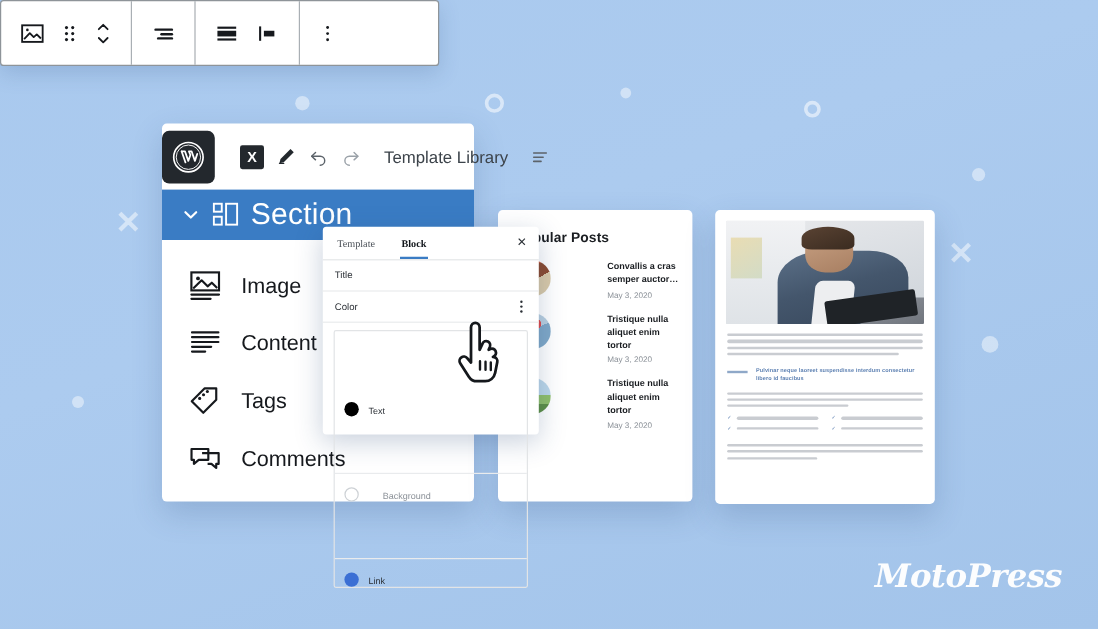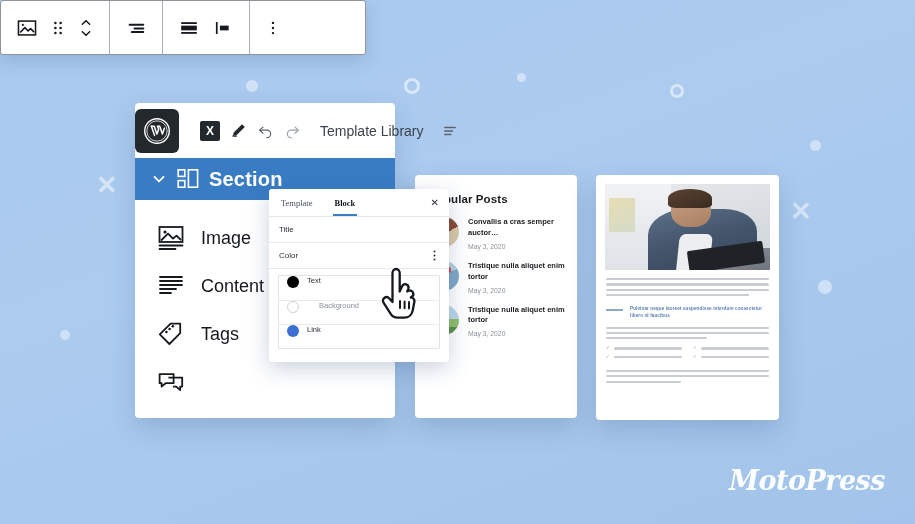--- a/index.html
+++ b/index.html
@@ -57,21 +57,21 @@
   .tool-ic svg { width: 100%; height: 100%; }
   .tpl-label { font-size: 14px; color: #3c434a; margin-left: 9px; white-space: nowrap; }
   .tpl-burger { width: 14px; height: 14px; margin-left: 9px; }
 
   .section-bar {
     height: 42px; background: #3a7cc4; display: flex; align-items: center;
     padding-left: 16px; gap: 10px;
   }
   .section-bar .chev svg { width: 16px; height: 16px; display:block; }
   .section-bar .secicon svg { width: 22px; height: 22px; display:block; }
-  .section-bar .sectitle { color: #fff; font-size: 20px; font-weight: 700; letter-spacing:.2px; }
+  .section-bar .sectitle { color: #fff; font-size: 25px; font-weight: 400; letter-spacing:.2px; }
 
   .blocklist { padding: 14px 0 0 22px; }
   .blockrow { display: flex; align-items: center; gap: 16px; height: 48px; }
   .blockrow .bicon { width: 28px; height: 28px; flex:0 0 28px; display:flex; align-items:center; justify-content:center; }
   .blockrow .bicon svg { width: 100%; height: 100%; }
   .blockrow .blabel { font-size: 18px; color: #16191d; }
 
   
   #block-popup {
     left: 269px; top: 189px; width: 180px; height: 173px;
@@ -88,21 +88,21 @@
   .bp-close { margin-left: auto; font-size: 10px; color: #2b3036; line-height: 1; }
 
   .bp-row {
     height: 26px; display: flex; align-items: center; padding: 0 10px;
     border-bottom: 1px solid #e9ebed; font-size: 8px; color: #2b3036;
   }
   .bp-row .kebab { margin-left: auto; }
   .bp-row .kebab svg { width: 9px; height: 11px; display:block; }
 
   .swatchbox { margin: 6px 9px 0 9px; border: 1px solid #e2e4e6; border-radius: 2px; }
-  .swatchrow { height: 24px; display: flex; align-items: flex-start; gap: 8px; padding: 0 8px; }
+  .swatchrow { height: 24px; display: flex; align-items: flex-end; gap: 8px; padding: 0 8px; margin-top: 47px; }
   .swatchrow + .swatchrow { border-top: 1px solid #e9ebed; }
   .sw { width: 12px; height: 12px; border-radius: 50%; flex:0 0 12px; }
   .sw.text { background: #000; }
   .sw.bg { background: #fff; border: 1px solid #cdd1d5; }
   .sw.link { background: #3b6fd4; }
   .swlabel { font-size: 7.5px; color: #2b3036; }
   .swatchrow.muted .swlabel { color: #8b9198; padding-left: 12px; }
 
   .hand-cursor { position: absolute; left: 375px; top: 267px; width: 48px; height: 56px; z-index: 9; }
   .hand-cursor svg { width: 100%; height: 100%; }
@@ -114,21 +114,21 @@
   .pp-thumb { width: 30px; height: 30px; border-radius: 50%; flex: 0 0 30px; overflow: hidden; position: relative; }
   .pp-thumb .t1 { position:absolute; inset:0; background:
       radial-gradient(circle at 30% 35%, #e8dfd0 0 22%, transparent 23%),
       linear-gradient(150deg,#c85a3c 0 30%, #8b4a2f 30% 55%, #d9c9a8 55% 100%); }
   .pp-thumb .t2 { position:absolute; inset:0; background:
       radial-gradient(circle at 60% 30%, #e04848 0 14%, transparent 15%),
       radial-gradient(circle at 35% 60%, #3a9b4d 0 16%, transparent 17%),
       linear-gradient(160deg,#b9cfe0 0 45%, #7fa8c8 45% 100%); }
   .pp-thumb .t3 { position:absolute; inset:0; background:
       linear-gradient(180deg,#bcd7ea 0 46%, #8fbf6a 46% 72%, #5d8f45 72% 100%); }
-  .pp-txt { min-width: 0; }
+  .pp-txt { min-width: 0; margin-left: 38px; }
   .pp-head { font-size: 7.5px; font-weight: 700; color: #1a1d21; line-height: 1.45; }
   .pp-date { font-size: 6.8px; color: #8b9198; margin-top: 4px; }
 
   
   #block-toolbar {
     left: 415px; top: 104px; width: 366px; height: 55px;
     display: flex; align-items: stretch;
     border: 1px solid #8e9499; border-radius: 3px;
     box-shadow: 0 6px 18px rgba(40,70,120,.18);
     background: #fff;
@@ -308,20 +308,21 @@
         <span class="blabel">Tags</span>
       </div>
 
       <div class="blockrow">
         <span class="bicon">
           <svg viewBox="0 0 28 28" fill="none" aria-hidden="true">
             <path d="M2.6 6.2h14v9h-8l-4 3.4v-3.4h-2z" stroke="#16191d" stroke-width="1.8" stroke-linejoin="round" fill="none"></path>
             <path d="M11.4 9.6h13.8v9h-2v3.4l-4-3.4h-3.2" stroke="#16191d" stroke-width="1.8" stroke-linejoin="round" fill="none"></path>
           </svg>
         </span>
+        <span class="blabel">Comments</span>
       </div>
 
     </div>
   </div>
 
   <div class="panel" id="block-popup">
     <div class="bp-tabs">
       <div class="bp-tab">Template</div>
       <div class="bp-tab active">Block</div>
       <div class="bp-close">✕</div>

